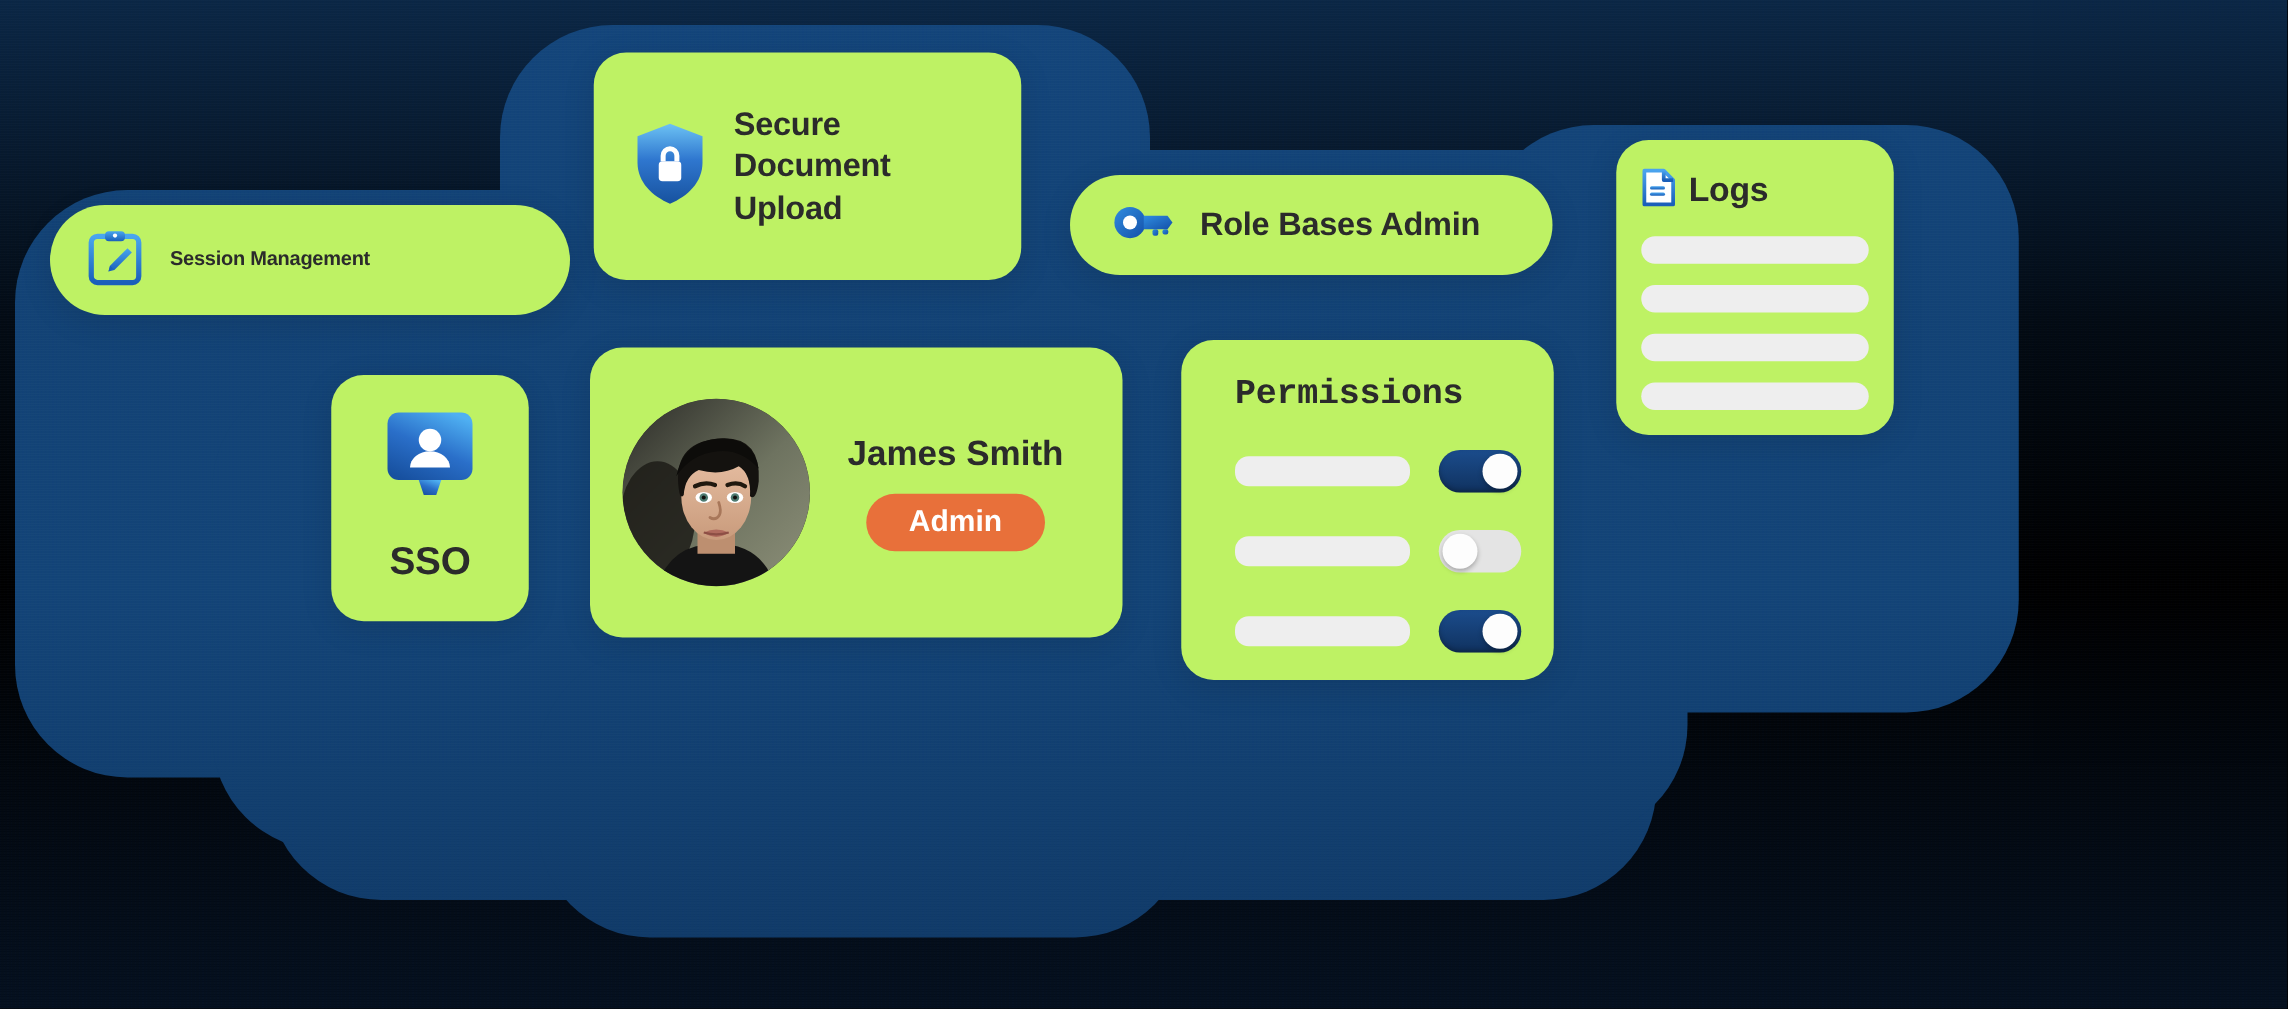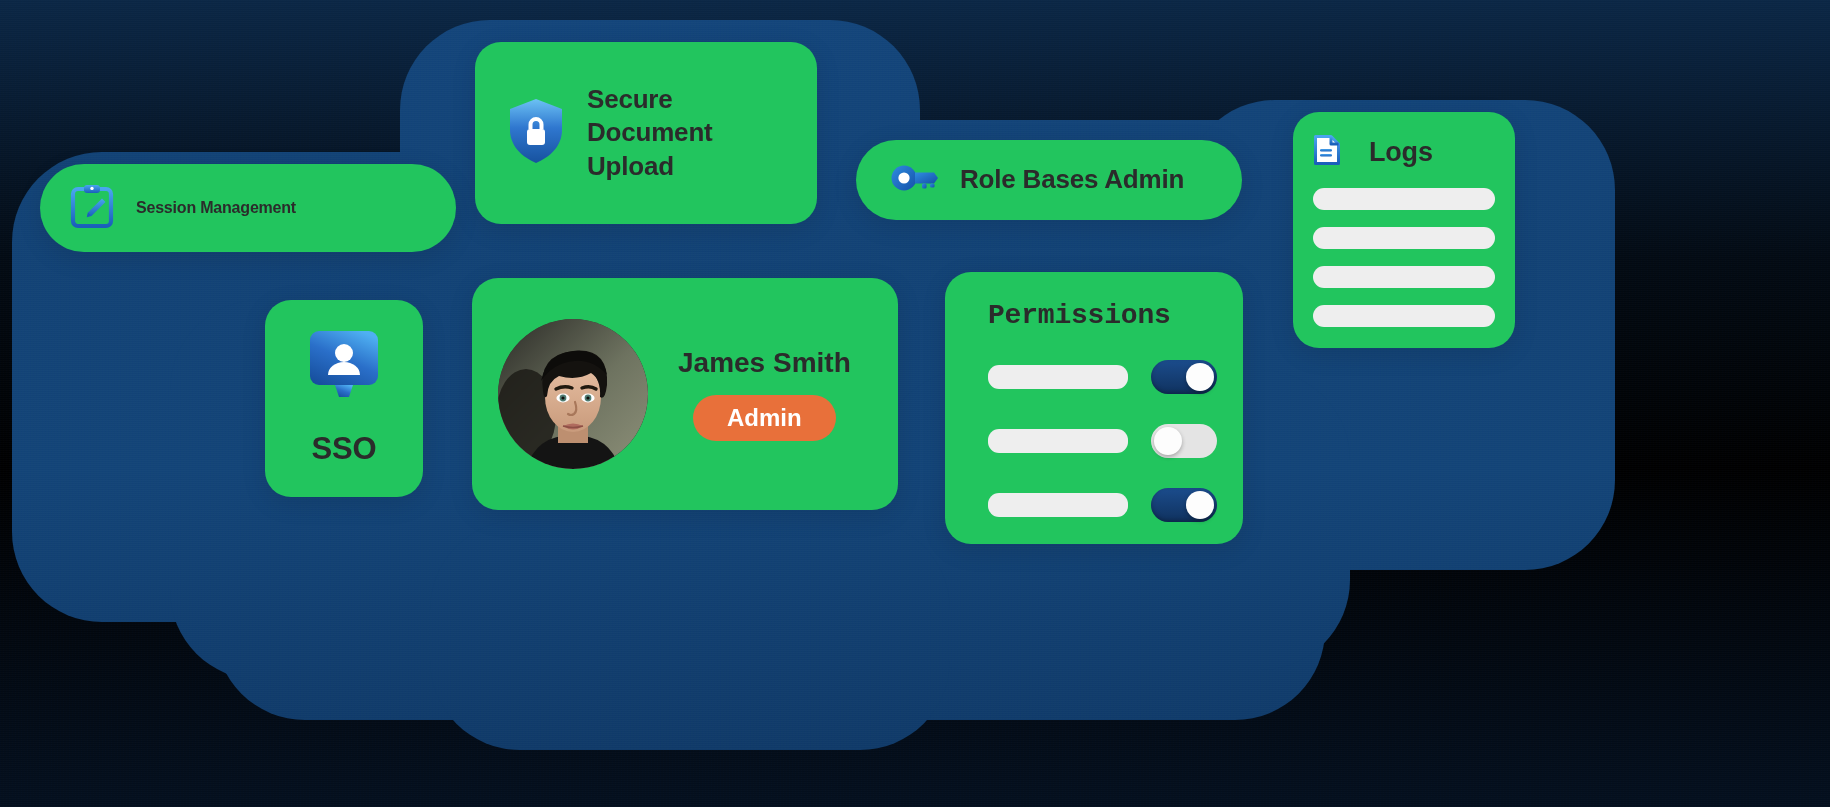--- a/index.html
+++ b/index.html
@@ -44,21 +44,21 @@
     position:absolute;left:0;top:0;width:1830px;height:807px;
     pointer-events:none;opacity:.30;
     background-image:
       repeating-linear-gradient(0deg,rgba(255,255,255,.05) 0 1px,rgba(0,0,0,0) 1px 2px),
       repeating-linear-gradient(90deg,rgba(0,40,180,.05) 0 1px,rgba(0,0,0,0) 1px 3px);
   }
 
   
   .card{
     position:absolute;
-    background:#22c55e;
+    background:#bef264;
     border-radius:26px;
     box-shadow:0 6px 26px rgba(0,0,0,.10);
     box-sizing:border-box;
   }
   .pill{border-radius:44px;}
 
   .label{
     color:#2b2b2b;
     font-weight:700;
     letter-spacing:-0.2px;
@@ -84,21 +84,21 @@
     left:856px; top:140px; width:386px; height:80px;
     display:flex;align-items:center;gap:20px;padding:0 34px;
   }
   #role-card .label{font-size:26px;white-space:nowrap;}
 
   
   #logs-card{
     left:1293px; top:112px; width:222px; height:236px;
     padding:22px 20px 0 20px;
   }
-  #logs-card .logs-head{display:flex;align-items:center;gap:28px;margin-bottom:18px;}
+  #logs-card .logs-head{display:flex;align-items:center;gap:10px;margin-bottom:18px;}
   #logs-card .label{font-size:27px;}
   .skeleton-bar{
     background:#eeeeee;border-radius:11px;height:22px;margin-bottom:17px;width:100%;
   }
 
   
   #sso-card{
     left:265px; top:300px; width:158px; height:197px;
     display:flex;flex-direction:column;align-items:center;justify-content:center;gap:22px;
   }

